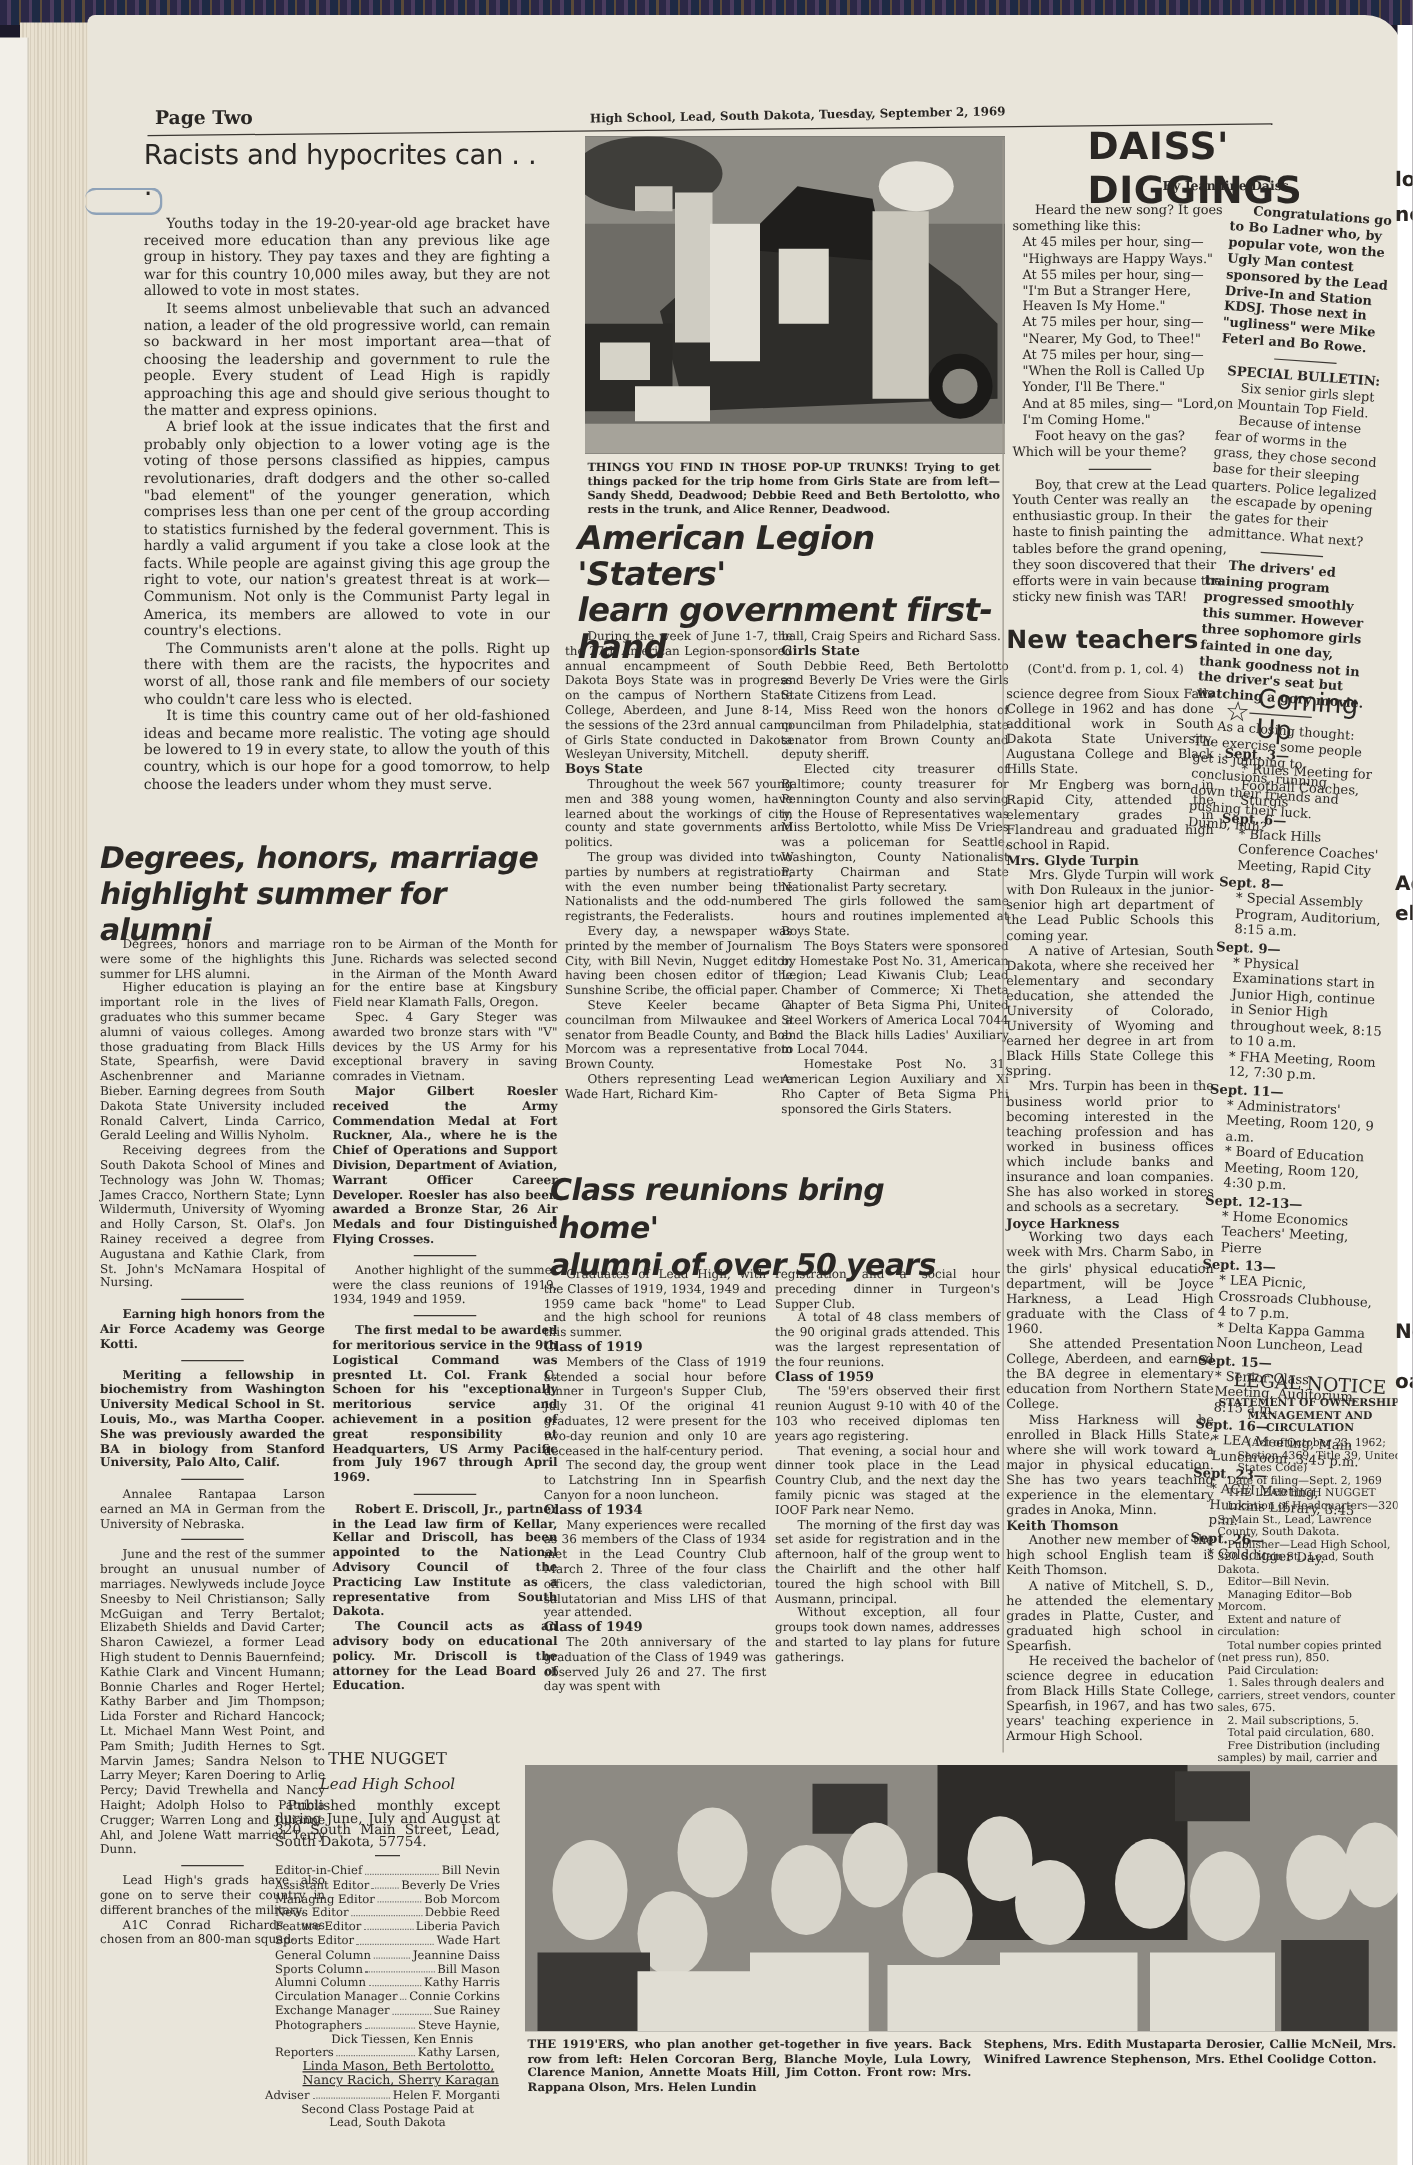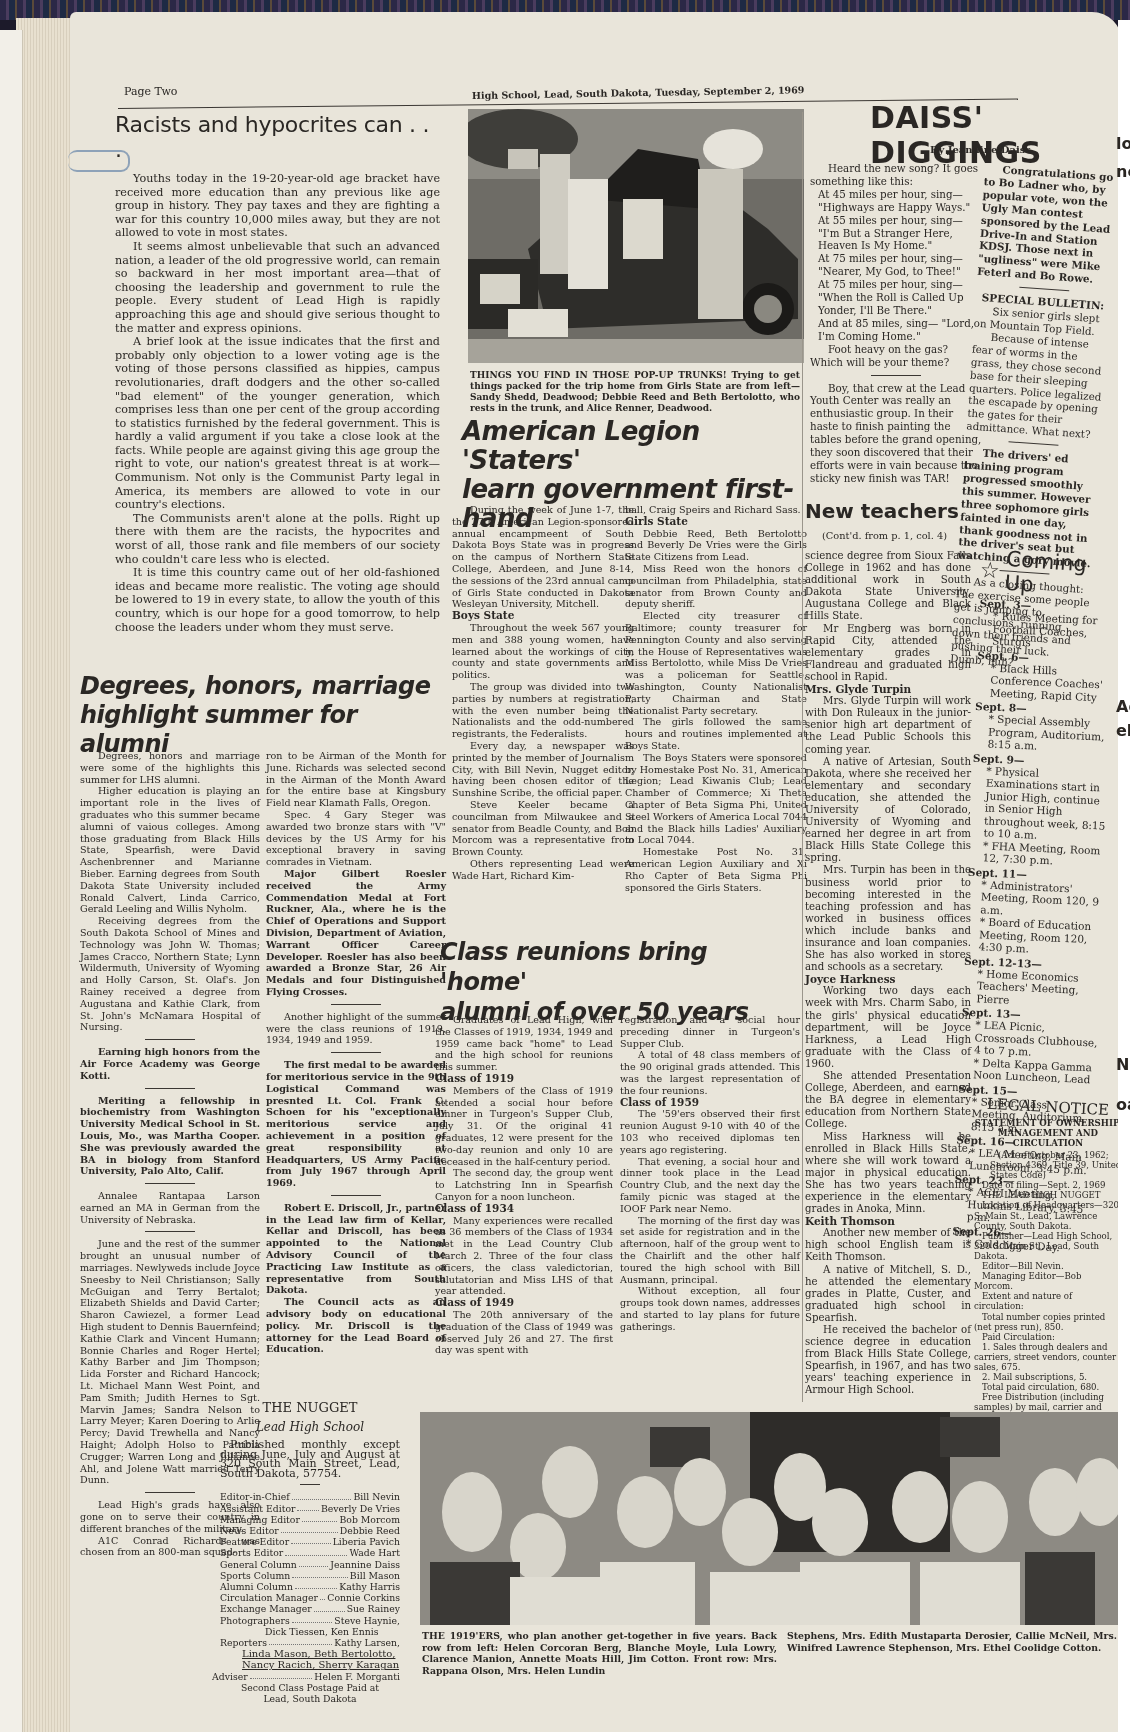--- a/index.html
+++ b/index.html
@@ -31,21 +31,21 @@
 </style>
 </head>
 <body>
 
 <div class="carpet"></div>
 <div class="page-stack"></div>
 <div class="book-edge"></div>
 
 <div class="page">
 
-  <div class="abs" style="left:54px;top:73px;font-size:11px;font-weight:normal;">Page Two</div>
+  <div class="abs" style="left:54px;top:73px;font-size:15px;font-weight:bold;">Page Two</div>
   <div class="abs" style="left:402px;top:78px;font-size:9.5px;font-weight:bold;transform:rotate(-1deg);transform-origin:left;">High School, Lead, South Dakota, Tuesday, September 2, 1969</div>
   <div class="abs rule" style="left:48px;top:96px;width:900px;transform:rotate(-0.6deg);transform-origin:left;"></div>
 
   <div class="abs" style="left:45px;top:100px;width:325px;">
     <div class="sans" style="font-size:22px;margin-bottom:10px;letter-spacing:-0.3px;">Racists and hypocrites can . . .</div>
     <div class="body-text">
       <p class="indent">Youths today in the 19-20-year-old age bracket have received more education than any previous like age group in history. They pay taxes and they are fighting a war for this country 10,000 miles away, but they are not allowed to vote in most states.</p>
       <p class="indent">It seems almost unbelievable that such an advanced nation, a leader of the old progressive world, can remain so backward in her most important area—that of choosing the leadership and government to rule the people. Every student of Lead High is rapidly approaching this age and should give serious thought to the matter and express opinions.</p>
       <p class="indent">A brief look at the issue indicates that the first and probably only objection to a lower voting age is the voting of those persons classified as hippies, campus revolutionaries, draft dodgers and the other so-called "bad element" of the younger generation, which comprises less than one per cent of the group according to statistics furnished by the federal government. This is hardly a valid argument if you take a close look at the facts. While people are against giving this age group the right to vote, our nation's greatest threat is at work—Communism. Not only is the Communist Party legal in America, its members are allowed to vote in our country's elections.</p>
       <p class="indent">The Communists aren't alone at the polls. Right up there with them are the racists, the hypocrites and worst of all, those rank and file members of our society who couldn't care less who is elected.</p>

